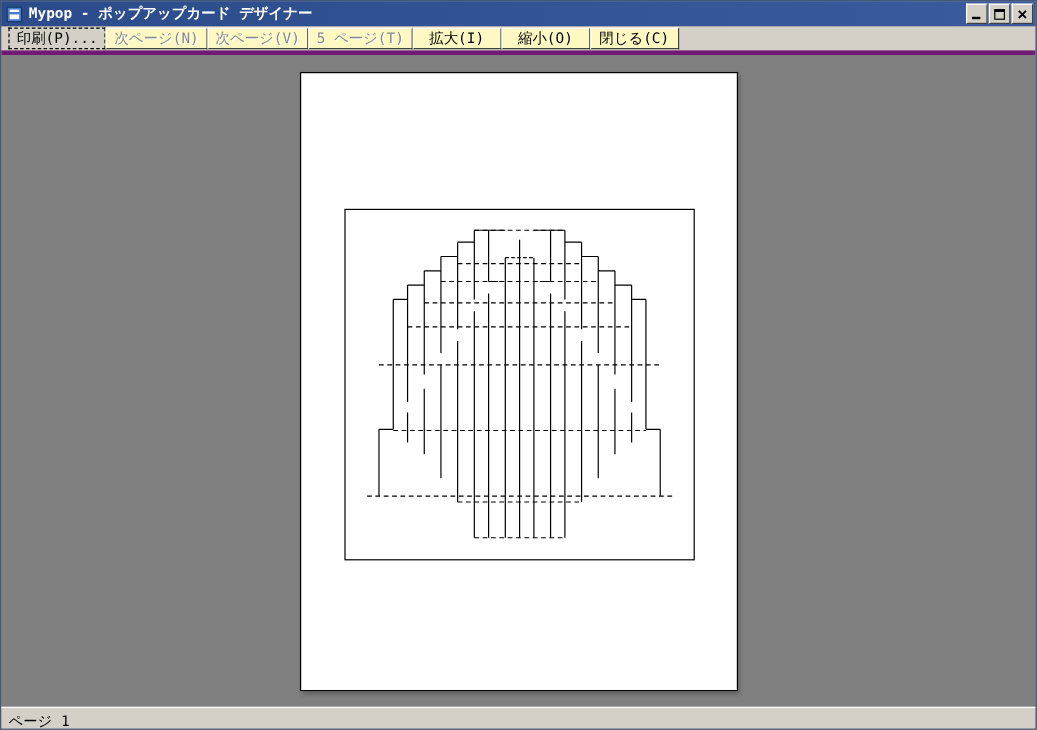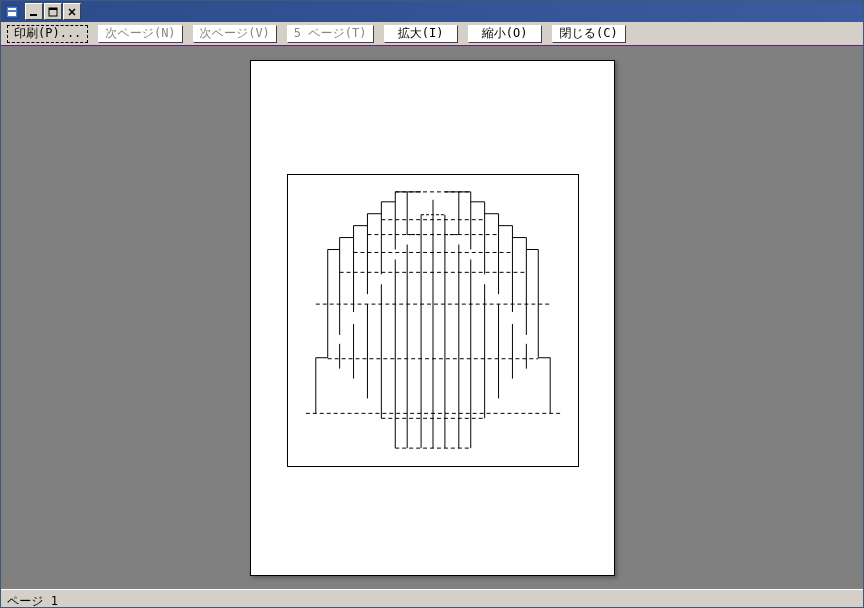--- a/index.html
+++ b/index.html
@@ -48,30 +48,30 @@
       font-family: Arial;
       font-size: 11px;
       cursor: default;
       color: #000;
       margin-left: 1px;
     }
     .win-btn svg { display: block; }
     .toolbar {
       height: 24px;
       background: #d4d0c8;
-      border-bottom: 1px solid #701a75;
+      border-bottom: 4px solid #701a75;
       display: flex;
       align-items: center;
       padding: 2px 6px;
-      gap: 10px;
+      gap: 0;
     }
     .tbtn {
       height: 18px;
       min-width: 74px;
-      background: #ffffff;
+      background: #fef9c3;
       border: 1px solid;
       border-color: #fff #404040 #404040 #fff;
       font-size: 12px;
       font-family: inherit;
       padding: 0 6px;
       color: #000;
       display: inline-flex;
       align-items: center;
       justify-content: center;
       cursor: default;
@@ -130,20 +130,21 @@
 <body>
 
 <div class="titlebar">
   <span class="icon">
     <svg viewBox="0 0 16 16">
       <rect x="2" y="2" width="12" height="12" fill="#4a7bc8" stroke="#1a3a6e" stroke-width="1"></rect>
       <rect x="4" y="4" width="8" height="2" fill="#fff"></rect>
       <rect x="4" y="8" width="8" height="4" fill="#fff"></rect>
     </svg>
   </span>
+  <span class="title">Mypop - ポップアップカード デザイナー</span>
   <div class="win-btns">
     <div class="win-btn">
       <svg width="10" height="10">
           <rect x="1" y="7" width="7" height="2" fill="#000"></rect>
         </svg>
     </div>
     <div class="win-btn">
       <svg width="10" height="10">
           <rect x="1" y="1" width="8" height="8" fill="none" stroke="#000" stroke-width="1"></rect>
           <rect x="1" y="1" width="8" height="2" fill="#000"></rect>

